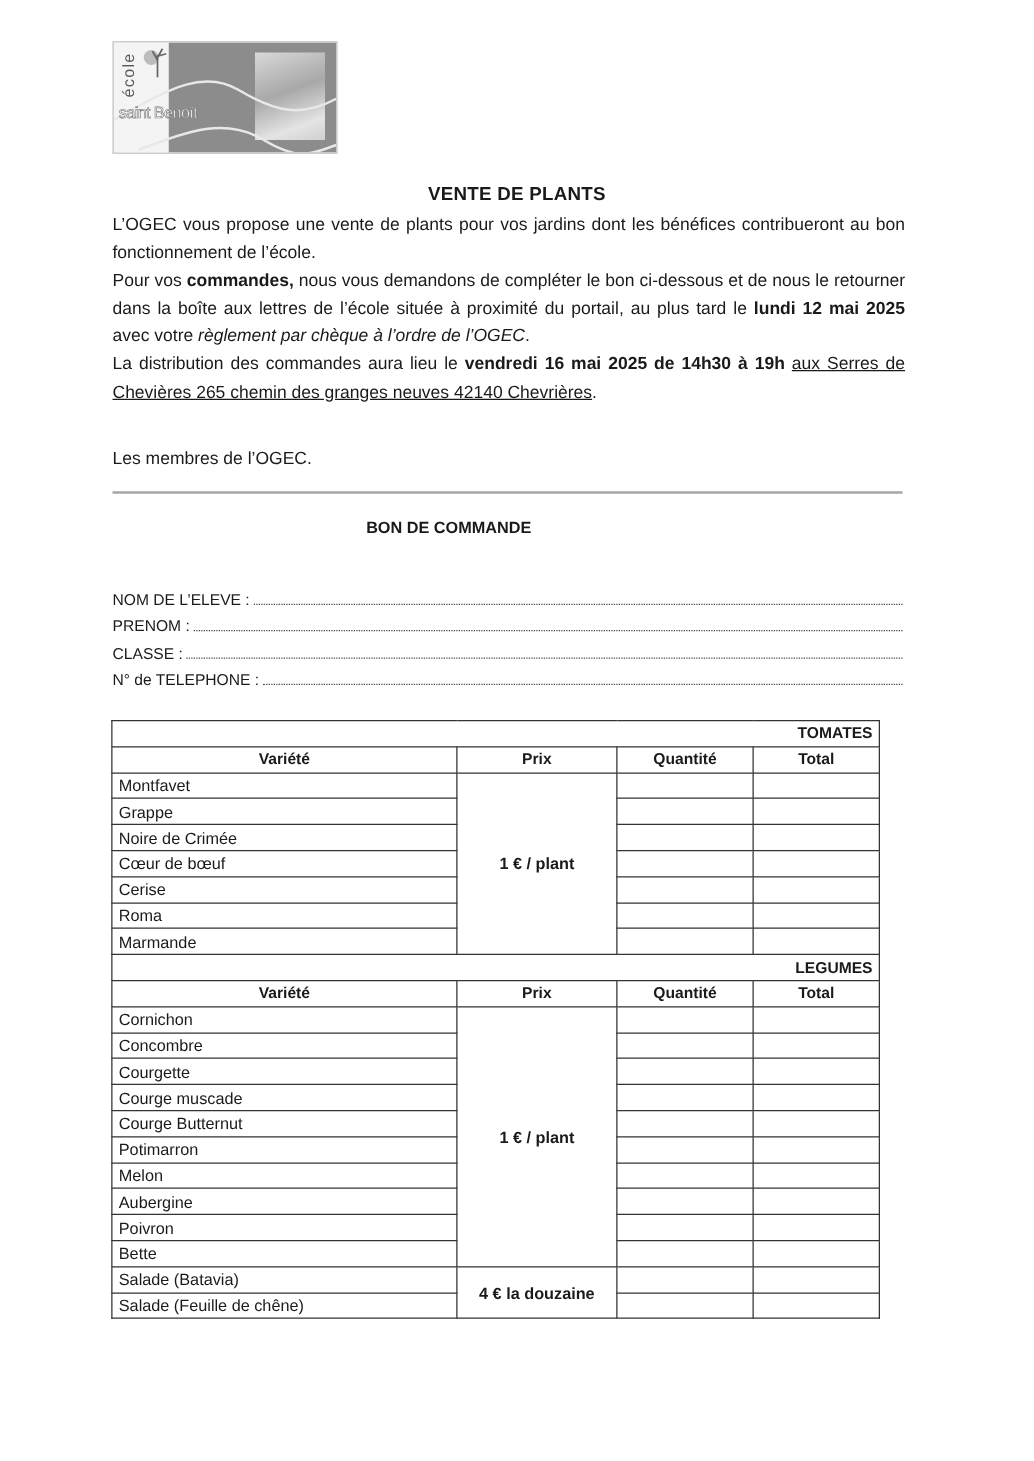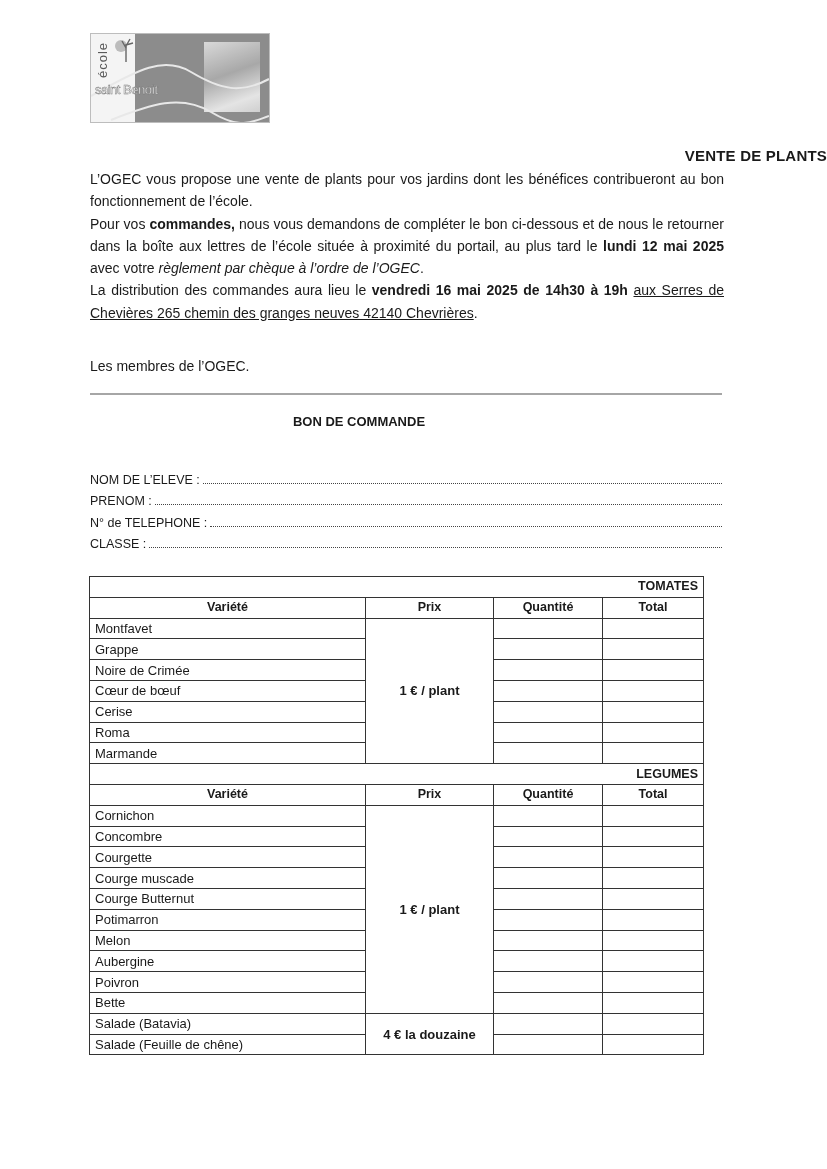--- a/index.html
+++ b/index.html
@@ -16,21 +16,21 @@
                  background: linear-gradient(160deg, #d9d9d9 0%, #a8a8a8 45%, #e4e4e4 80%, #cfcfcf 100%); }
   .logo .ecole { position: absolute; left: 2px; top: 4px; width: 20px; height: 44px;
                  writing-mode: vertical-rl; transform: rotate(180deg);
                  font-size: 13px; color: #5a5a5a; letter-spacing: 1px; line-height: 20px; text-align: center; }
   .logo .saint { position: absolute; left: 4px; top: 48px; font-size: 13px; color: #ffffff;
                  -webkit-text-stroke: 0.5px #777; letter-spacing: -0.5px; }
   .logo .tree { position: absolute; left: 22px; top: 2px; width: 22px; height: 26px; }
   .logo .wave { position: absolute; left: 0; top: 0; }
 
   
-  .title { position: absolute; left: 0; width: 827px; top: 147px; text-align: right;
+  .title { position: absolute; left: 0; width: 827px; top: 147px; text-align: center;
            font-weight: bold; font-size: 15px; letter-spacing: 0.2px; }
   .intro { position: absolute; left: 90px; top: 168px; width: 634px; font-size: 14px;
            line-height: 22.3px; text-align: justify; }
   .intro p { margin: 0; }
   .intro b { font-weight: bold; }
   .intro i { font-style: italic; }
   .intro u { text-decoration: underline; }
   .signature { position: absolute; left: 90px; top: 358px; font-size: 14px; }
   .divider { position: absolute; left: 90px; top: 393px; width: 632px; height: 2px; background: #a6a6a6; }
 
@@ -88,25 +88,25 @@
   <div class="fields">
     <div class="field">
       <span class="lbl">NOM DE L’ELEVE :</span>
         <span class="dots"></span>
     </div>
     <div class="field">
       <span class="lbl">PRENOM :</span>
         <span class="dots"></span>
     </div>
     <div class="field">
+      <span class="lbl">CLASSE :</span>
+        <span class="dots"></span>
+    </div>
+    <div class="field">
       <span class="lbl">N° de TELEPHONE :</span>
-        <span class="dots"></span>
-    </div>
-    <div class="field">
-      <span class="lbl">CLASSE :</span>
         <span class="dots"></span>
     </div>
   </div>
 
   <table class="order">
     <colgroup>
       <col style="width:276px">
         <col style="width:128px">
         <col style="width:109px">
         <col style="width:101px">

